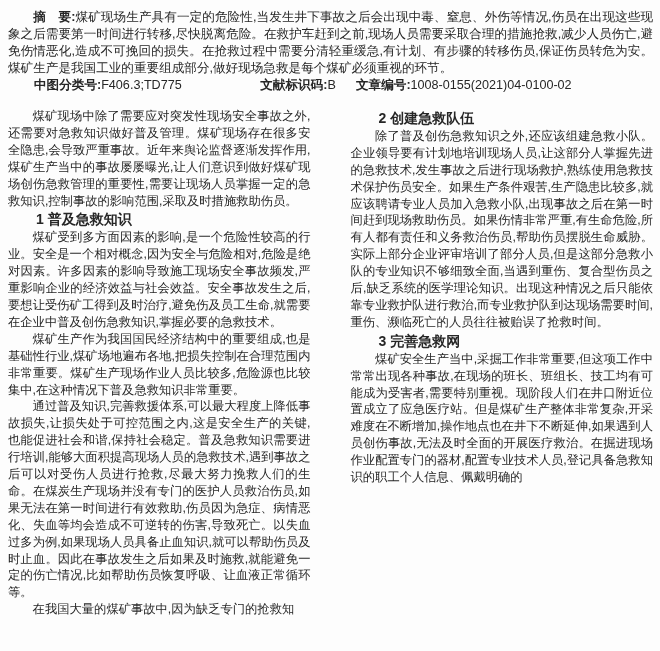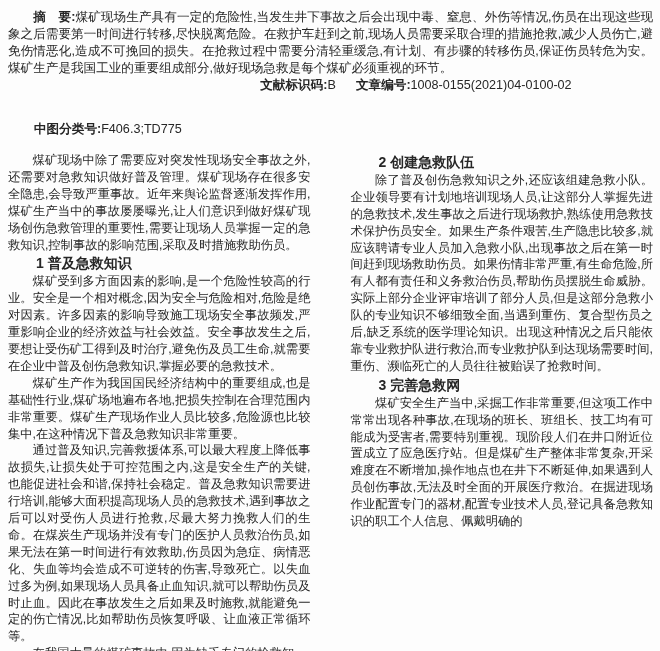--- a/index.html
+++ b/index.html
@@ -35,21 +35,21 @@
     text-align: justify;
     text-justify: inter-ideograph;
   }
   .kw-line {
     text-indent: 2em;
   }
   .meta-line {
     display: flex;
     padding-left: 26px;
   }
-  .meta-item-1 { width: 206px; flex: none; margin-top: 44px; }
+  .meta-item-1 { width: 206px; flex: none; }
   .meta-item-2 { width: 116px; flex: none; text-align: center; }
   .meta-item-3 { flex: 1; }
   .b { font-weight: bold; }
   
   .columns {
     display: flex;
     gap: 40px;
     margin-top: 14px;
     font-size: 12.3px;
     line-height: 16.9px;

